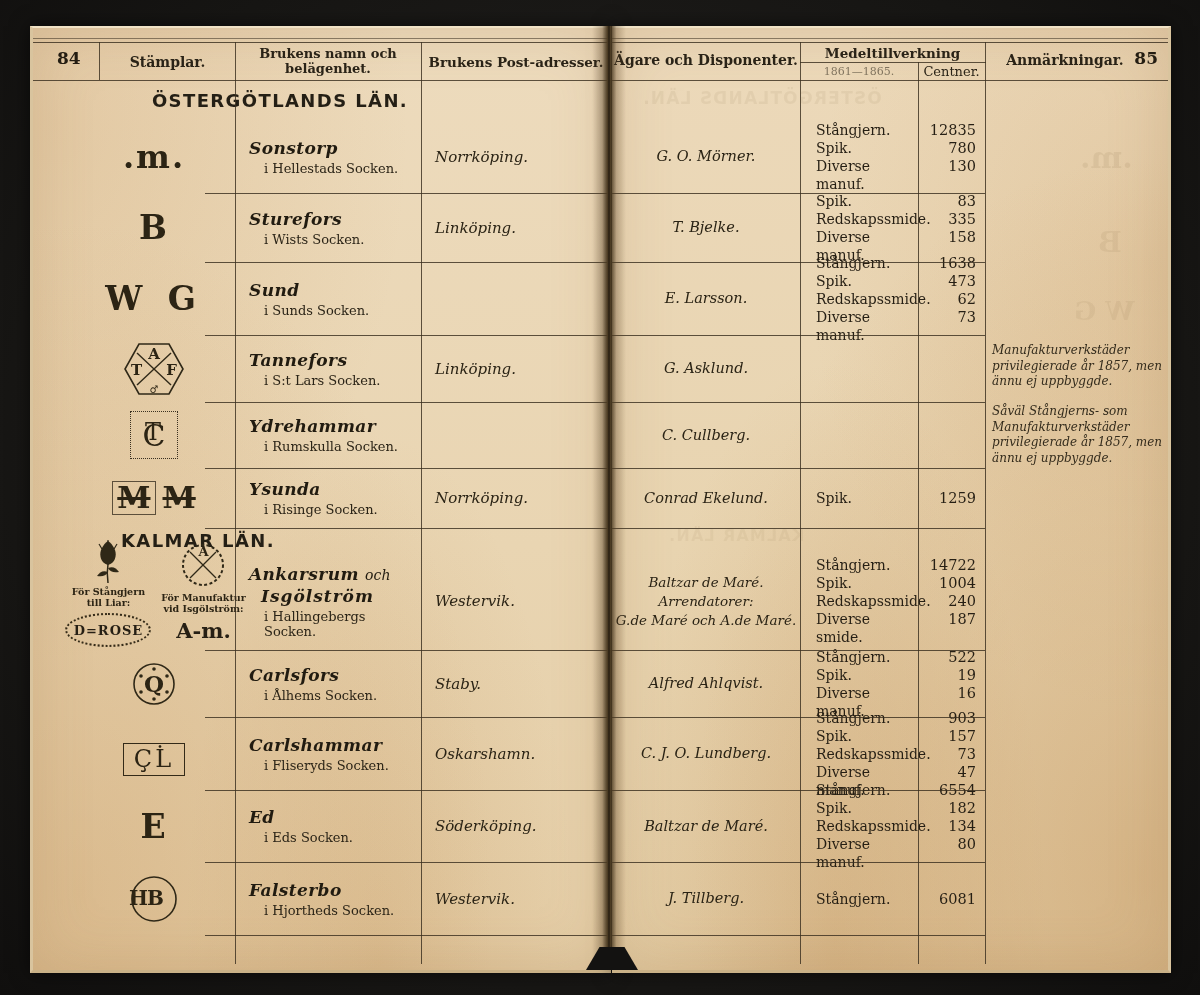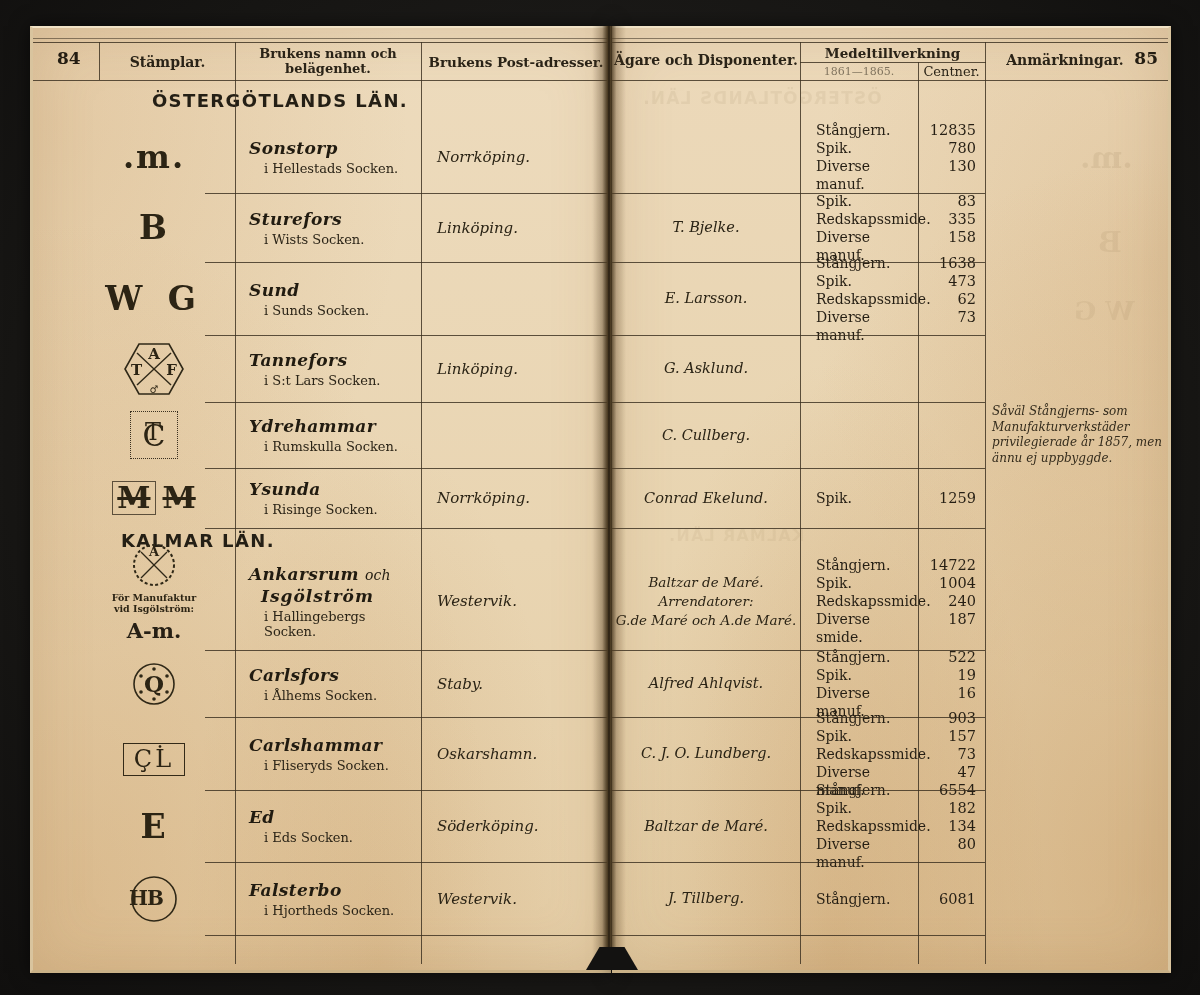--- a/index.html
+++ b/index.html
@@ -31,21 +31,21 @@
   .sec{position:absolute;font-family:"DejaVu Sans","Liberation Sans",sans-serif;font-weight:700;
        font-size:18px;letter-spacing:1.4px;color:#241f15;}
   
   .cell{position:absolute;display:flex;}
   .stampcell{left:51px;width:140px;align-items:center;justify-content:center;flex-direction:column;color:#2c2414;}
   .stamp-text{font-weight:600;font-size:32px;letter-spacing:2px;}
   .namecell{left:202px;width:186px;flex-direction:column;justify-content:center;padding-left:14px;box-sizing:border-box;}
   .bname{font-style:italic;font-weight:700;font-size:17px;letter-spacing:.4px;color:#211b10;}
   .bname .plain{font-weight:400;font-size:14px;letter-spacing:0;}
   .bloc{font-size:13px;padding-left:15px;margin-top:3px;color:#2b2417;}
-  .postcell{left:404px;width:190px;align-items:center;box-sizing:border-box;}
+  .postcell{left:388px;width:190px;align-items:center;padding-left:14px;box-sizing:border-box;}
   .postcell span{font-style:italic;font-size:15px;color:#2a2315;}
   .ownercell{left:0;width:188px;flex-direction:column;justify-content:center;align-items:center;
              font-style:italic;font-size:14.5px;text-align:center;color:#2a2315;}
   .ownercell div{line-height:19px;}
   .prodcell{left:188px;width:185px;flex-direction:column;justify-content:center;}
   .pl{display:flex;line-height:18px;}
   .pll{flex:1;padding-left:16px;font-size:14px;}
   .plv{width:62px;text-align:right;padding-right:9px;font-size:14.5px;}
   .remark{position:absolute;left:380px;width:172px;font-style:italic;font-size:12px;line-height:15.5px;color:#332b1c;}
   
@@ -112,20 +112,36 @@
       <span class="small">T</span>
     </div>
   </div>
   <div class="cell stampcell" style="top:440px;height:60px">
     <div class="mmwrap">
       <span class="mm boxed">M</span>
       <span class="mm">M</span>
     </div>
   </div>
   <div class="cell compcell" style="top:512px;height:116px">
+    <div class="compcol" style="width:96px">
+      <svg width="30" height="44" viewBox="0 0 30 44">
+        <path d="M15 43 C14 36 14 30 15 24" stroke="#2f2817" stroke-width="1.5" fill="none"></path>
+        <path d="M15 32 C10 30 7 32 4 36 C9 37 13 36 15 32 Z" fill="#2f2817"></path>
+        <path d="M15 28 C20 26 23 28 26 32 C21 33 17 32 15 28 Z" fill="#2f2817"></path>
+        <path d="M15 25 C8 23 6 16 8 10 C10 5 13 2 15 1 C17 2 20 5 22 10 C24 16 22 23 15 25 Z" fill="#2f2817"></path>
+        <line x1="9" y1="9" x2="6" y2="4" stroke="#2f2817" stroke-width="1.2"></line>
+        <line x1="15" y1="6" x2="15" y2="0" stroke="#2f2817" stroke-width="1.2"></line>
+        <line x1="21" y1="9" x2="24" y2="4" stroke="#2f2817" stroke-width="1.2"></line>
+      </svg>
+      <div class="ccap">
+        <div>För Stångjern</div>
+        <div>till Liar:</div>
+      </div>
+      <div class="oval">D=ROSE</div>
+    </div>
     <div class="compcol" style="width:88px">
       <div class="svgstamp" style="width:50px;height:50px">
         <svg width="50" height="50" viewBox="0 0 50 50">
           <circle cx="25" cy="25" r="20" fill="none" stroke="#2f2817" stroke-width="2" stroke-dasharray="3 2.4"></circle>
           <line x1="12" y1="12" x2="38" y2="38" stroke="#2f2817" stroke-width="1.3"></line>
           <line x1="38" y1="12" x2="12" y2="38" stroke="#2f2817" stroke-width="1.3"></line>
         </svg>
         <span class="sl" style="left:0;right:0;top:4px;text-align:center;font-size:13px">A</span>
       </div>
       <div class="ccap">
@@ -260,20 +276,23 @@
   <div class="pageno" style="right:10px;top:20px">85</div>
 
   <div></div>
 
   <div class="hcell" style="left:0;width:188px;top:24px;font-size:14px">Ägare och Disponenter.</div>
   <div class="hcell" style="left:188px;width:185px;top:17px;font-size:13.5px">Medeltillverkning</div>
   <div class="hcell" style="left:188px;width:118px;top:37px;font-size:11px;font-weight:400;opacity:.55">1861—1865.</div>
   <div class="hcell" style="left:306px;width:67px;top:36px;font-size:13px;font-weight:400">Centner.</div>
   <div class="hcell" style="left:378px;width:150px;top:24px;font-size:14px">Anmärkningar.</div>
 
+  <div class="cell ownercell" style="top:92px;height:73px">
+      <div>G. O. Mörner.</div>
+    </div>
   <div class="cell ownercell" style="top:165px;height:69px">
       <div>T. Bjelke.</div>
     </div>
   <div class="cell ownercell" style="top:234px;height:73px">
       <div>E. Larsson.</div>
     </div>
   <div class="cell ownercell" style="top:307px;height:67px">
       <div>G. Asklund.</div>
     </div>
   <div class="cell ownercell" style="top:374px;height:66px">
@@ -420,20 +439,21 @@
         <span class="plv">80</span>
       </div>
     </div>
   <div class="cell prodcell" style="top:834px;height:73px">
       <div class="pl">
         <span class="pll">Stångjern.</span>
         <span class="plv">6081</span>
       </div>
     </div>
 
+  <div class="remark" style="top:315px">Manufakturverkstäder privilegierade år 1857, men ännu ej uppbyggde.</div>
   <div class="remark" style="top:376px">Såväl Stångjerns- som Manufakturverkstäder privilegierade år 1857, men ännu ej uppbyggde.</div>
 <div style="position:absolute;left:0;right:0;top:10px;height:1px;background:rgba(58,48,32,.55)"></div>
     <div style="position:absolute;left:0;right:0;top:14px;height:1px;background:rgba(58,48,32,.82)"></div>
     <div style="position:absolute;left:0;right:0;top:52px;height:1px;background:rgba(58,48,32,.82)"></div>
     <div style="position:absolute;left:0;width:373px;top:165px;height:1px;background:rgba(58,48,32,.82)"></div>
     <div style="position:absolute;left:0;width:373px;top:234px;height:1px;background:rgba(58,48,32,.82)"></div>
     <div style="position:absolute;left:0;width:373px;top:307px;height:1px;background:rgba(58,48,32,.82)"></div>
     <div style="position:absolute;left:0;width:373px;top:374px;height:1px;background:rgba(58,48,32,.82)"></div>
     <div style="position:absolute;left:0;width:373px;top:440px;height:1px;background:rgba(58,48,32,.82)"></div>
     <div style="position:absolute;left:0;width:373px;top:500px;height:1px;background:rgba(58,48,32,.82)"></div>

